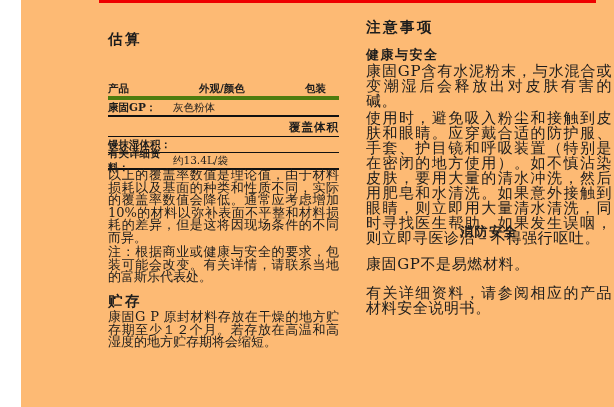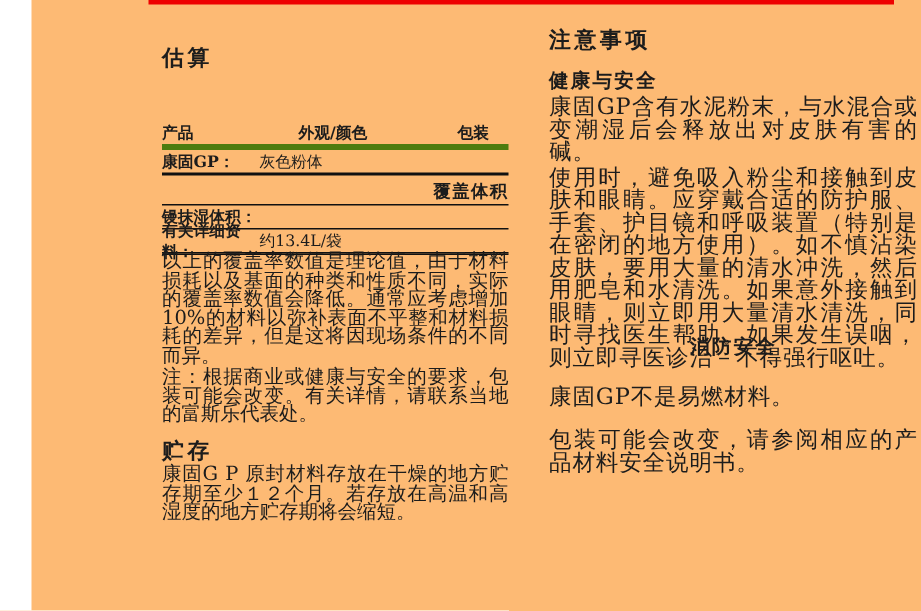--- a/index.html
+++ b/index.html
@@ -92,15 +92,15 @@
   <div class="abs col-right h-sub" style="top:48px;">健康与安全</div>
 
   <div class="abs col-right body-r" style="top:64px;">康固GP含有水泥粉末，与水混合或变潮湿后会释放出对皮肤有害的碱。</div>
 
   <div class="abs col-right body-r" style="top:111px;">使用时，避免吸入粉尘和接触到皮肤和眼睛。应穿戴合适的防护服、手套、护目镜和呼吸装置（特别是在密闭的地方使用）。如不慎沾染皮肤，要用大量的清水冲洗，然后用肥皂和水清洗。如果意外接触到眼睛，则立即用大量清水清洗，同时寻找医生帮助。如果发生误咽，则立即寻医诊治－不得强行呕吐。</div>
 
   <div class="abs col-right h-sub" style="top:225px;text-align:center;">消防安全</div>
 
   <div class="abs col-right body-r" style="top:257px;">康固GP不是易燃材料。</div>
 
-  <div class="abs col-right body-r" style="top:286px;">包装可能会改变，请参阅相应的产品材料安全说明书。</div>
+  <div class="abs col-right body-r" style="top:286px;">有关详细资料，请参阅相应的产品材料安全说明书。</div>
 
 </div>
 
 </body></html>

